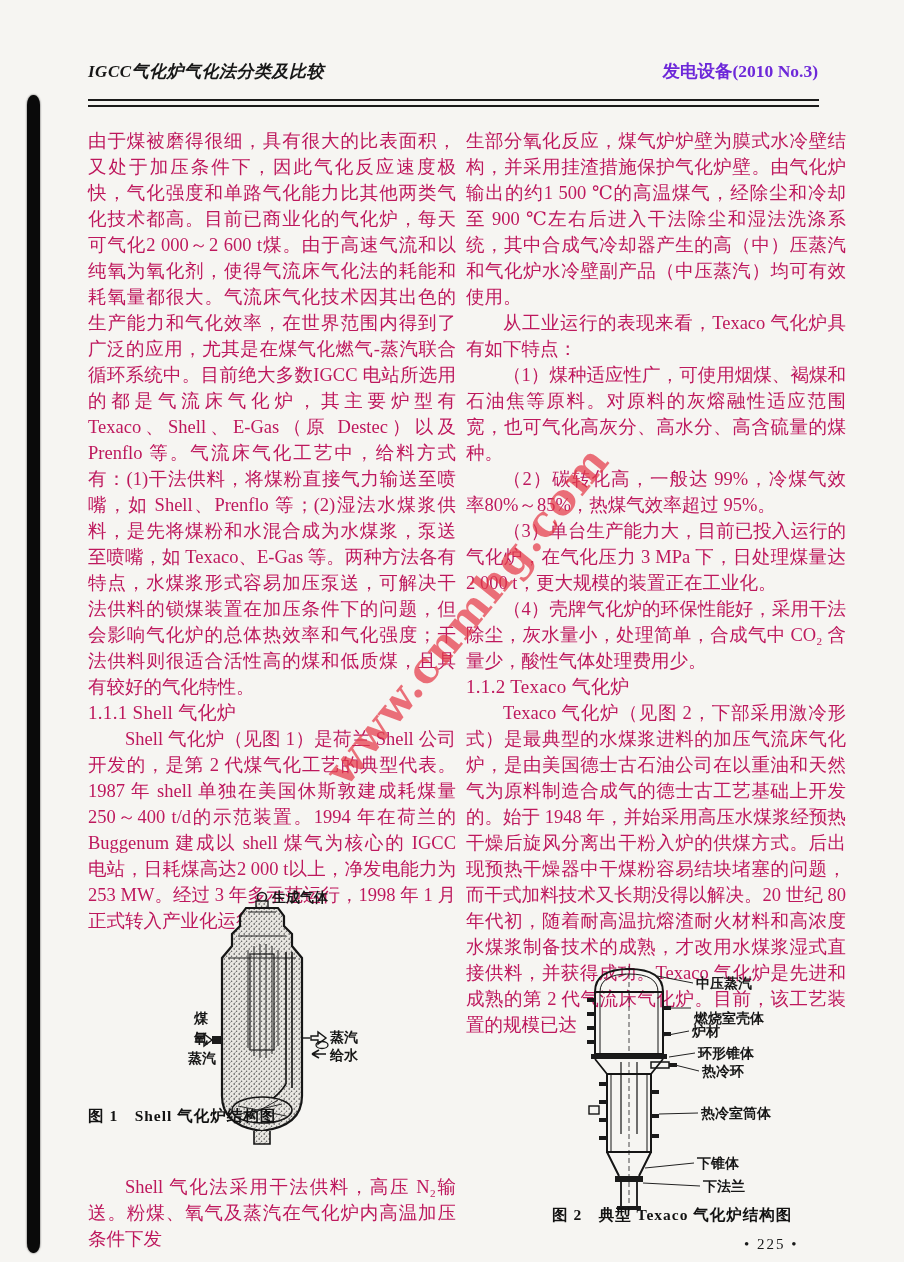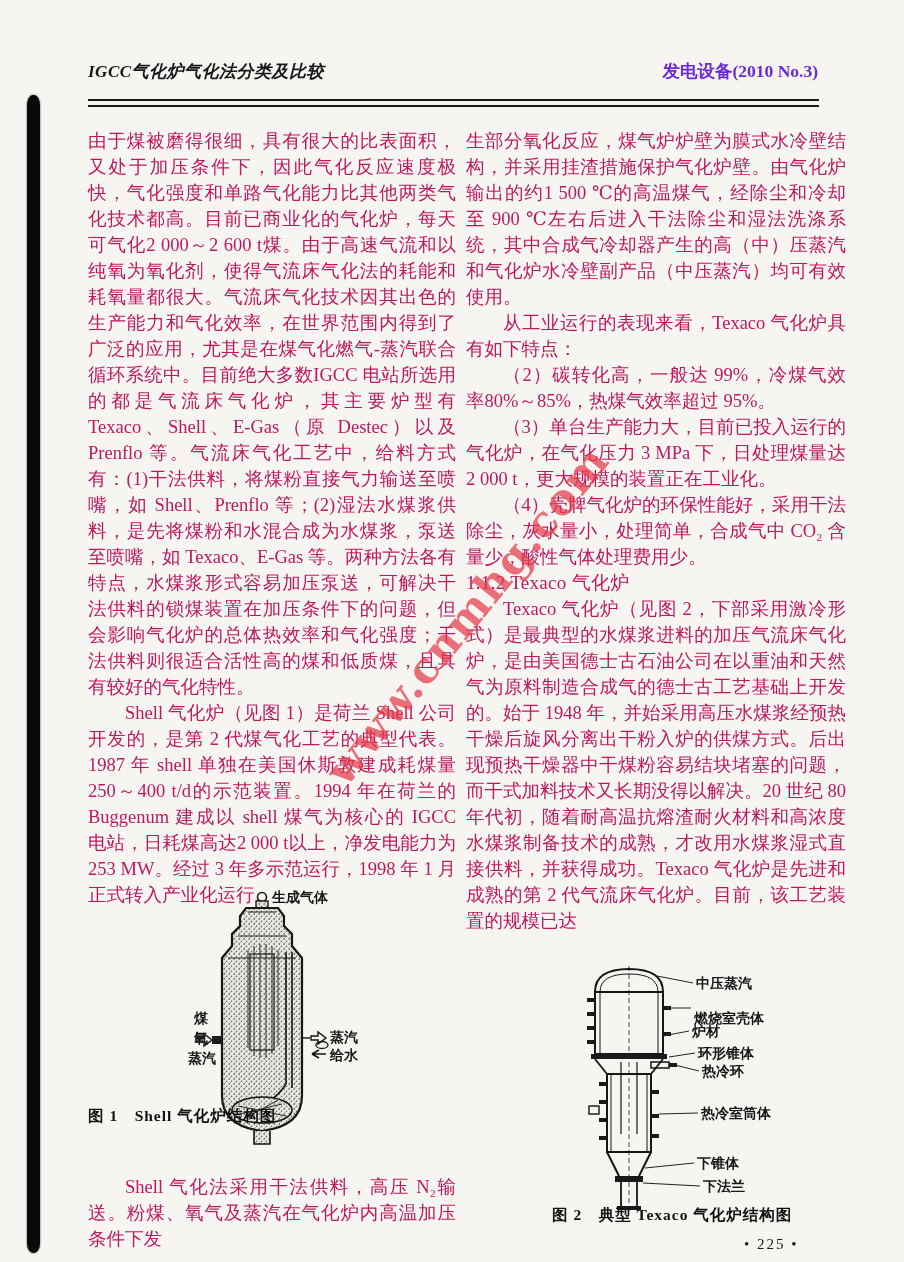--- a/index.html
+++ b/index.html
@@ -46,20 +46,21 @@
 <div class="abs gutter"></div>
 
 <div class="abs hdr-left">IGCC气化炉气化法分类及比较</div>
 <div class="abs hdr-right">发电设备(2010 No.3)</div>
 <div class="abs rule"></div>
 
 <div class="abs watermark">www.cnmhg.com</div>
 
 <div id="leftcol1" class="abs col">
   <p>由于煤被磨得很细，具有很大的比表面积，又处于加压条件下，因此气化反应速度极快，气化强度和单路气化能力比其他两类气化技术都高。目前已商业化的气化炉，每天可气化2 000～2 600 t煤。由于高速气流和以纯氧为氧化剂，使得气流床气化法的耗能和耗氧量都很大。气流床气化技术因其出色的生产能力和气化效率，在世界范围内得到了广泛的应用，尤其是在煤气化燃气-蒸汽联合循环系统中。目前绝大多数IGCC 电站所选用的都是气流床气化炉，其主要炉型有 Texaco、Shell、E-Gas（原 Destec）以及 Prenflo 等。气流床气化工艺中，给料方式有：(1)干法供料，将煤粉直接气力输送至喷嘴，如 Shell、Prenflo 等；(2)湿法水煤浆供料，是先将煤粉和水混合成为水煤浆，泵送至喷嘴，如 Texaco、E-Gas 等。两种方法各有特点，水煤浆形式容易加压泵送，可解决干法供料的锁煤装置在加压条件下的问题，但会影响气化炉的总体热效率和气化强度；干法供料则很适合活性高的煤和低质煤，且具有较好的气化特性。</p>
+  <h4>1.1.1 Shell 气化炉</h4>
   <p class="ind">Shell 气化炉（见图 1）是荷兰 Shell 公司开发的，是第 2 代煤气化工艺的典型代表。1987 年 shell 单独在美国休斯敦建成耗煤量 250～400 t/d的示范装置。1994 年在荷兰的 Buggenum 建成以 shell 煤气为核心的 IGCC 电站，日耗煤高达2 000 t以上，净发电能力为 253 MW。经过 3 年多示范运行，1998 年 1 月正式转入产业化运行。</p>
 </div>
 
 <div id="fig1" class="abs">
   <svg width="185" height="260" viewBox="0 0 185 260">
     <defs>
       <pattern id="tex1" width="5" height="5" patternUnits="userSpaceOnUse">
         <rect width="5" height="5" fill="#e9e7e2"></rect>
         <circle cx="1.2" cy="1" r="0.8" fill="#3b3b3b"></circle>
         <circle cx="3.6" cy="3.2" r="0.7" fill="#5a5a5a"></circle>
@@ -104,20 +105,21 @@
 </div>
 <div id="fig1cap" class="figcap">图 1　Shell 气化炉结构图</div>
 
 <div id="leftcol2" class="abs col">
   <p class="ind">Shell 气化法采用干法供料，高压 N₂输送。粉煤、氧气及蒸汽在气化炉内高温加压条件下发</p>
 </div>
 
 <div id="rightcol" class="abs col">
   <p>生部分氧化反应，煤气炉炉壁为膜式水冷壁结构，并采用挂渣措施保护气化炉壁。由气化炉输出的约1 500 ℃的高温煤气，经除尘和冷却至 900 ℃左右后进入干法除尘和湿法洗涤系统，其中合成气冷却器产生的高（中）压蒸汽和气化炉水冷壁副产品（中压蒸汽）均可有效使用。</p>
   <p class="ind">从工业运行的表现来看，Texaco 气化炉具有如下特点：</p>
+  <p class="ind">（1）煤种适应性广，可使用烟煤、褐煤和石油焦等原料。对原料的灰熔融性适应范围宽，也可气化高灰分、高水分、高含硫量的煤种。</p>
   <p class="ind">（2）碳转化高，一般达 99%，冷煤气效率80%～85%，热煤气效率超过 95%。</p>
   <p class="ind">（3）单台生产能力大，目前已投入运行的气化炉，在气化压力 3 MPa 下，日处理煤量达2 000 t，更大规模的装置正在工业化。</p>
   <p class="ind">（4）壳牌气化炉的环保性能好，采用干法除尘，灰水量小，处理简单，合成气中 CO₂ 含量少，酸性气体处理费用少。</p>
   <h4>1.1.2 Texaco 气化炉</h4>
   <p class="ind">Texaco 气化炉（见图 2，下部采用激冷形式）是最典型的水煤浆进料的加压气流床气化炉，是由美国德士古石油公司在以重油和天然气为原料制造合成气的德士古工艺基础上开发的。始于 1948 年，并始采用高压水煤浆经预热干燥后旋风分离出干粉入炉的供煤方式。后出现预热干燥器中干煤粉容易结块堵塞的问题，而干式加料技术又长期没得以解决。20 世纪 80 年代初，随着耐高温抗熔渣耐火材料和高浓度水煤浆制备技术的成熟，才改用水煤浆湿式直接供料，并获得成功。Texaco 气化炉是先进和成熟的第 2 代气流床气化炉。目前，该工艺装置的规模已达</p>
 </div>
 
 <div id="fig2" class="abs">
   <svg width="300" height="256" viewBox="0 0 300 256">
 

